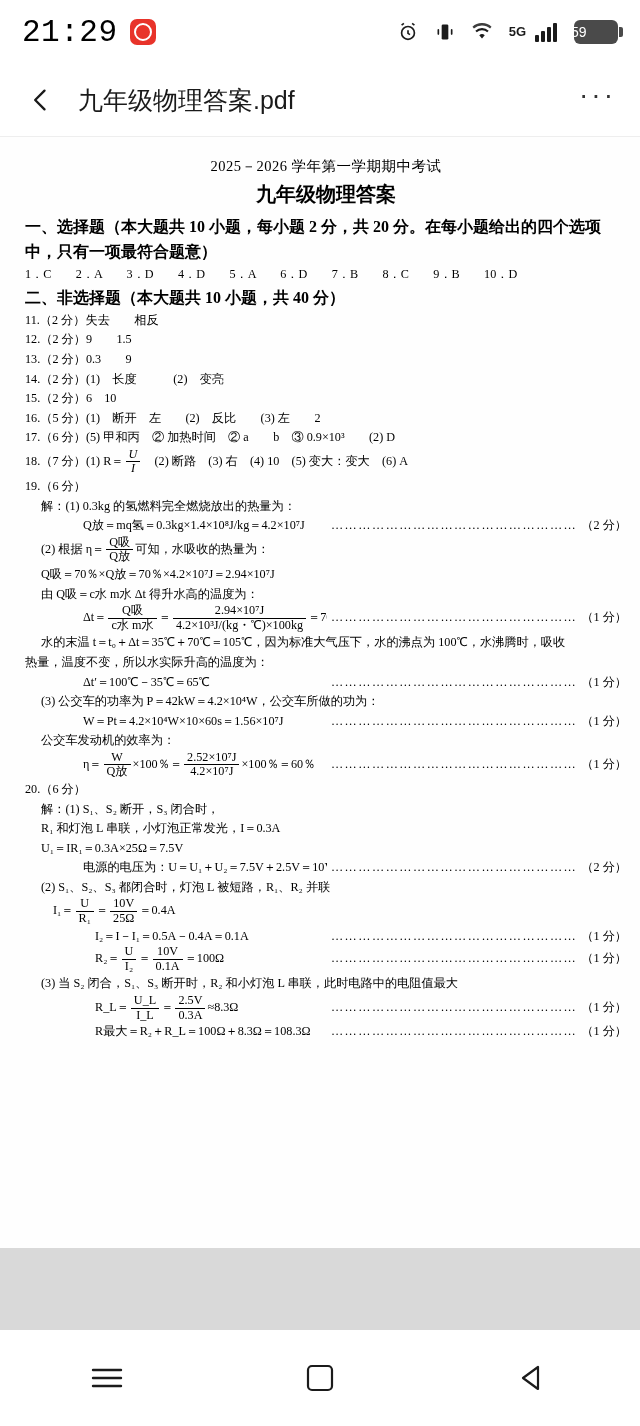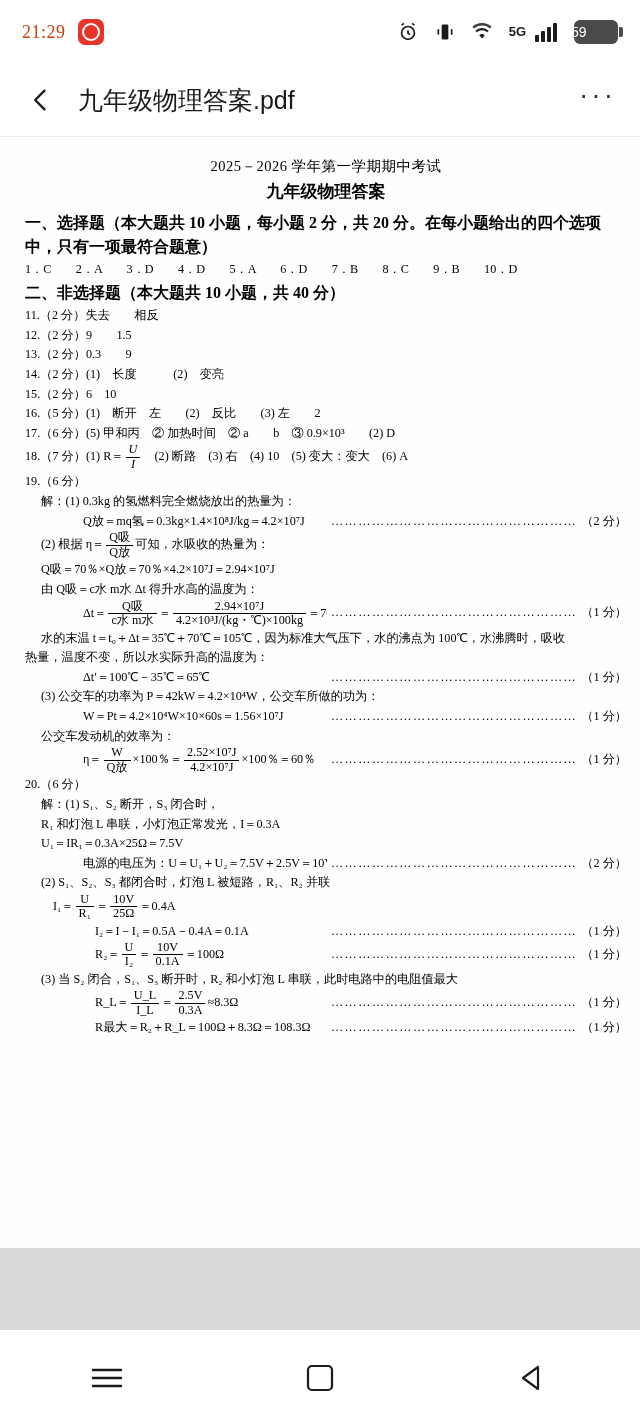--- a/index.html
+++ b/index.html
@@ -12,22 +12,22 @@
   body { position: relative; overflow: hidden; }
 
   
   .statusbar {
     height: 64px;
     display: flex; align-items: center;
     padding: 0 22px;
     background: #ffffff;
   }
   .status-time {
-    font-size: 18px; color: #c2410c; letter-spacing: .5px;
-    font-family: Liberation Serif, serif;
+    font-size: 31px; color: #000000; letter-spacing: .5px;
+    font-family: Liberation Mono, monospace;
   }
   .status-badge-app {
     margin-left: 12px;
     width: 26px; height: 26px; border-radius: 7px;
     background: #e8332a; position: relative;
     display: inline-flex; align-items: center; justify-content: center;
   }
   .status-badge-app::before {
     content: ""; width: 14px; height: 14px; border-radius: 50%;
     border: 2.5px solid #fff;
@@ -70,21 +70,21 @@
     border-top: 1px solid #eee;
     padding: 14px 13px 10px 25px;
     color: #000;
     font-family: "Liberation Serif", serif;
     font-size: 12.2px;
     line-height: 1.52;
     height: 1112px;
     overflow: hidden;
   }
   .doc-h1 { text-align: center; font-size: 14.5px; letter-spacing: .5px; margin: 4px 0 2px; }
-  .doc-h2 { text-align: center; font-size: 17px; font-weight: bold; margin: 2px 0 6px; }
+  .doc-h2 { text-align: center; font-size: 20px; font-weight: bold; margin: 2px 0 6px; }
   .sec-head { font-weight: bold; font-size: 16px; margin-top: 2px; }
   .line { margin: 1px 0; }
   .indent1 { padding-left: 16px; }
   .indent2 { padding-left: 28px; }
   .dots { letter-spacing: 1.5px; }
   .row { display: flex; align-items: baseline; }
   .row .grow { flex: 1 1 auto; overflow: hidden; white-space: nowrap; margin-left: 42px; }
   .row .mark { flex: 0 0 auto; padding-left: 4px; }
   .frac {
     display: inline-flex; flex-direction: column; vertical-align: middle;

